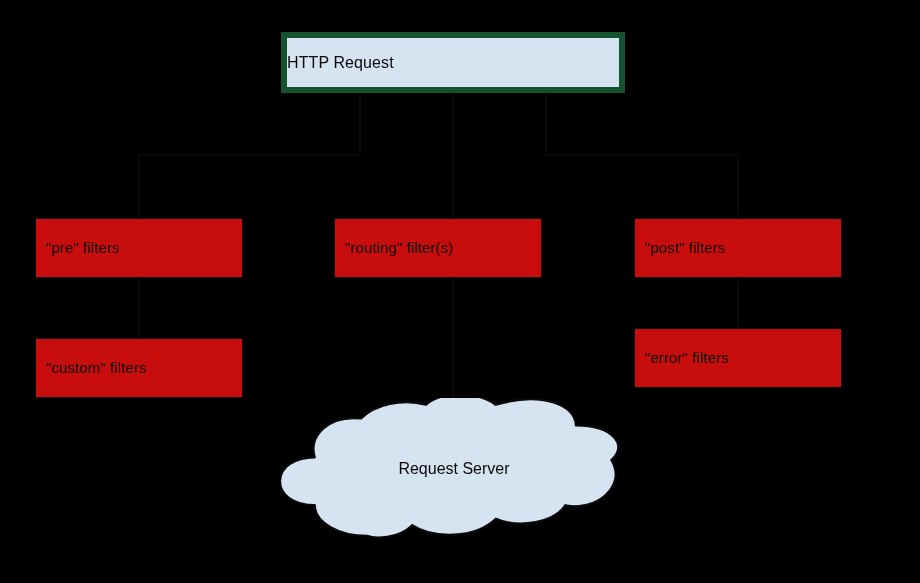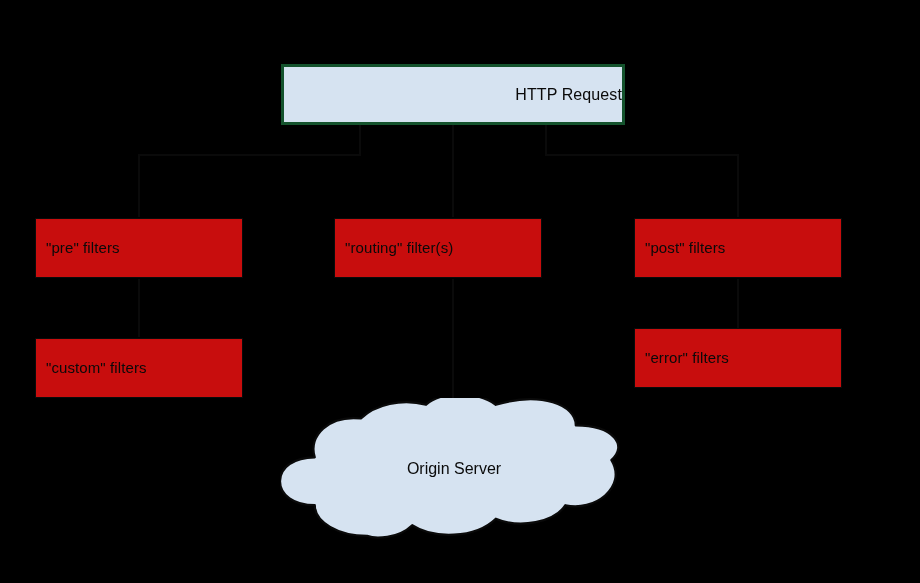--- a/index.html
+++ b/index.html
@@ -27,24 +27,23 @@
     font-size: 15px;
     line-height: 1.2;
     color: #0a0a0a;
     letter-spacing: 0.1px;
     white-space: nowrap;
   }
 
   
   .node-request {
     background: #d6e3f1;
-    border: 3px solid #14532d;
-    justify-content: flex-end;
+    border: 6px solid #14532d;
+    justify-content: flex-start;
     font-size: 16px;
-    margin-top: 32px;
   }
 
   
   .node-filter {
     background: #c80d0d;
     border: 1px solid #0a0a0a;
     justify-content: flex-start;
     padding-left: 10px;
     font-size: 15px;
   }
@@ -135,16 +134,16 @@
                C 27.8 38.0 48.7 17.1 80.9 20.5
                C 94.9 6.8 122.0 0 146.0 6.8
                C 160.0 -6.8 198.4 -6.8 215.8 6.8
                C 261.1 -6.8 295.8 6.8 295.8 27.4
                C 334.1 27.4 348.0 48.0 331.3 62.0
                C 348.0 89.4 313.3 114.1 285.4 107.2
                C 274.6 124.1 240.0 131.0 215.8 120.7
                C 194.9 140.9 153.1 140.9 132.2 127.2
                C 118.2 140.9 94.9 140.9 87.0 137.8 Z" fill="#d6e3f1" stroke="#0a0a0a" stroke-width="2.2" stroke-linejoin="round"></path>
     </svg>
-    <div class="cloud-label">Origin Server</div>
+    <div class="cloud-label">Request Server</div>
   </div>
 
 </div>
 
 </body></html>

